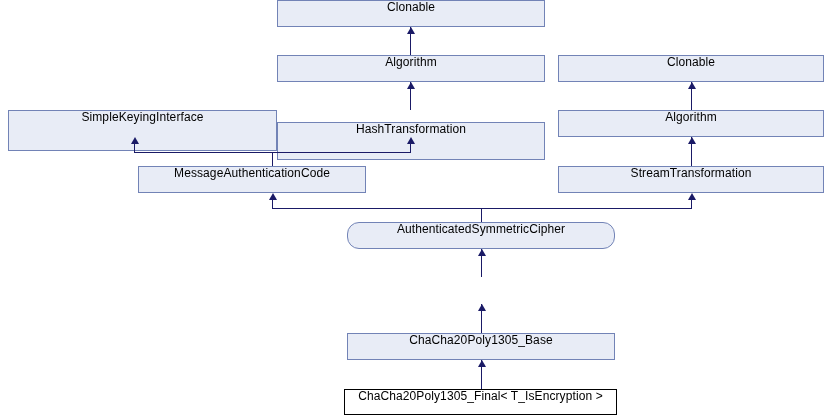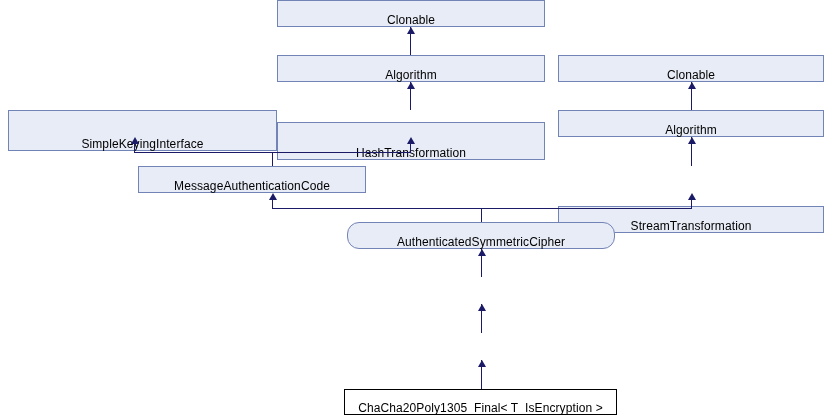--- a/index.html
+++ b/index.html
@@ -16,21 +16,21 @@
     height: 416px;
     background: #ffffff;
     overflow: hidden;
   }
   .node {
     position: absolute;
     box-sizing: border-box;
     background: #e8ecf6;
     border: 1px solid #7283b6;
     display: flex;
-    align-items: flex-end;
+    align-items: flex-start;
     justify-content: center;
     font-size: 12px;
     color: #000000;
     line-height: 1;
     white-space: nowrap;
     letter-spacing: 0.1px;
   }
   .node.current {
     border: 1px solid #000000;
     background: #ffffff;
@@ -76,29 +76,32 @@
   </div>
 
   <div class="node" style="left:558px; top:110px; width:266px; height:27px;">
     <span>Algorithm</span>
   </div>
 
   <div class="node" style="left:138px; top:166px; width:228px; height:27px;">
     <span>MessageAuthenticationCode</span>
   </div>
 
-  <div class="node" style="left:558px; top:166px; width:266px; height:27px;margin-top:40px;">
+  <div class="node" style="left:558px; top:166px; width:266px; height:27px;">
     <span>StreamTransformation</span>
   </div>
 
   <div class="node" style="left:347px; top:222px; width:268px; height:27px;border-radius:12px;">
     <span>AuthenticatedSymmetricCipher</span>
   </div>
 
 
+  <div class="node" style="left:347px; top:333px; width:268px; height:27px;">
+    <span>ChaCha20Poly1305_Base</span>
+  </div>
 
   <div class="node current" style="left:344px; top:389px; width:273px; height:26px;">
     <span>ChaCha20Poly1305_Final&lt; T_IsEncryption &gt;</span>
   </div>
 
   <div class="edge edge-v" style="left:410px; top:27px; height:28px;"></div>
   <div class="arrow" style="left:407px; top:27px;"></div>
 
   <div class="edge edge-v" style="left:410px; top:82px; height:28px;"></div>
   <div class="arrow" style="left:407px; top:82px;"></div>

